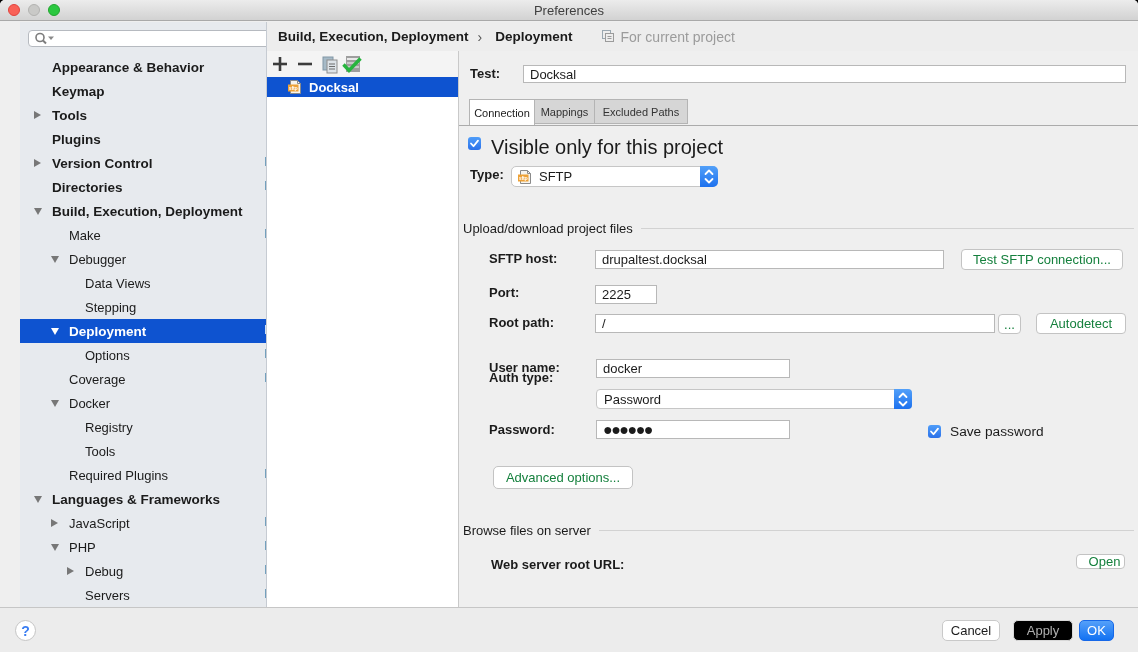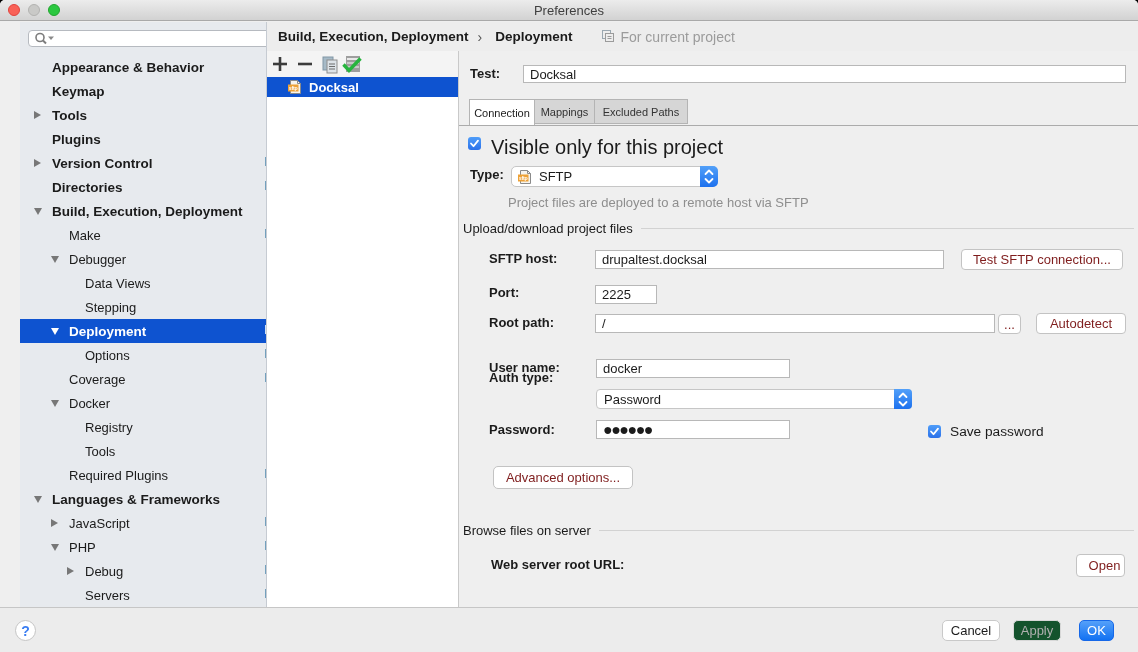--- a/index.html
+++ b/index.html
@@ -33,21 +33,21 @@
 #mid{left:267px;top:51px;width:191px;height:556px;background:#fff;}
 #midbar{position:absolute;left:0;top:0;width:191px;height:26px;background:#f4f4f4;}
 #midsel{position:absolute;left:0;top:26px;width:191px;height:20px;background:#0e53d0;
   display:flex;align-items:center;}
 #vdiv{left:458px;top:51px;width:1px;height:556px;background:#c9c9c9;}
 
 #right{left:459px;top:51px;width:679px;height:556px;background:#efefef;font-size:13px;color:#1b1b1b;}
 .field{position:absolute;background:#fff;border:1px solid #b8b8b8;font-size:13px;color:#1b1b1b;
   display:flex;align-items:center;padding-left:6px;white-space:nowrap;}
 .btn{position:absolute;background:#fff;border:1px solid #c3c3c3;border-radius:4px;
-  font-size:13px;color:#7f1d1d;display:flex;align-items:center;justify-content:center;white-space:nowrap;}
+  font-size:13px;color:#15803d;display:flex;align-items:center;justify-content:center;white-space:nowrap;}
 .flabel{position:absolute;font-weight:bold;white-space:nowrap;}
 .combo{position:absolute;background:#fff;border:1px solid #c6c6c6;border-radius:5px;
   display:flex;align-items:center;}
 .stepper{position:absolute;right:-1px;top:-1px;width:18px;border-radius:0 5px 5px 0;
   background:linear-gradient(#52a0f9,#1d71ee);}
 .cb{position:absolute;width:13px;height:13px;border-radius:3px;
   background:linear-gradient(#4f9df9,#2b71e9);}
 .grp{position:absolute;display:flex;align-items:center;font-size:13px;color:#1b1b1b;white-space:nowrap;}
 .grp .line{flex:1;height:1px;background:#d2d2d2;margin-left:8px;}
 
@@ -289,21 +289,20 @@
           <text x="5.2" y="10.9" font-size="5.2" font-weight="bold" fill="#fff" text-anchor="middle" letter-spacing="-0.2" font-family="Liberation Sans,sans-serif">sftp</text>
         </svg>
       <span style="margin-left:6px;">SFTP</span>
       <div class="stepper" style="height:21px;">
           <svg width="18" height="21" viewBox="0 0 18 21" style="position:absolute;left:0;top:0;">
             <path d="M5.5 8 L9 4.5 L12.5 8" fill="none" stroke="#fff" stroke-width="1.8" stroke-linecap="round" stroke-linejoin="round"></path>
             <path d="M5.5 13 L9 16.5 L12.5 13" fill="none" stroke="#fff" stroke-width="1.8" stroke-linecap="round" stroke-linejoin="round"></path>
           </svg>
         </div>
     </div>
-    <div style="position:absolute;left:49px;top:144px;color:#8e8e8e;">Project files are deployed to a remote host via SFTP</div>
     <div class="grp" style="left:4px;top:170px;width:671px;">
         <span>Upload/download project files</span>
         <span class="line"></span>
       </div>
     <div class="flabel" style="left:30px;top:200px;">SFTP host:</div>
     <div class="field" style="left:136px;top:199px;width:349px;height:19px;">drupaltest.docksal</div>
     <div class="btn" style="left:502px;top:198px;width:162px;height:21px;">Test SFTP connection...</div>
     <div class="flabel" style="left:30px;top:234px;">Port:</div>
     <div class="field" style="left:136px;top:234px;width:62px;height:19px;">2225</div>
     <div class="flabel" style="left:30px;top:264px;">Root path:</div>
@@ -329,23 +328,23 @@
           <path d="M3 6.5 L5.5 9.2 L10 3.6" fill="none" stroke="#fff" stroke-width="1.8" stroke-linecap="round" stroke-linejoin="round"></path>
         </svg>
       </div>
     <div style="position:absolute;left:491px;top:373px;font-size:13.7px;">Save password</div>
     <div class="btn" style="left:34px;top:415px;width:140px;height:23px;border-radius:5px;">Advanced options...</div>
     <div class="grp" style="left:4px;top:472px;width:671px;">
         <span>Browse files on server</span>
         <span class="line"></span>
       </div>
     <div class="flabel" style="left:32px;top:506px;">Web server root URL:</div>
-    <div class="btn" style="left:617px;top:503px;width:49px;height:23px;padding-left:8px;">Open</div>
+    <div class="btn" style="left:617px;top:503px;width:49px;height:15px;padding-left:8px;">Open</div>
   </div>
   <div id="bottombar" class="abs">
     <div style="position:absolute;left:15px;top:12px;width:21px;height:21px;border-radius:50%;
       background:#fff;border:1px solid #c5c5c5;color:#3b7ef2;font-size:14px;font-weight:bold;
       display:flex;align-items:center;justify-content:center;">?</div>
     <div class="bbtn" style="left:942px;width:58px;background:#fff;border:1px solid #c9c9c9;color:#1b1b1b;">Cancel</div>
-    <div class="bbtn" style="left:1013px;width:48px;background:#14532d;border:1px solid #d8d8d8;color:#b0b0b0;">Apply</div>
+    <div class="bbtn" style="left:1013px;width:60px;background:#000000;border:1px solid #d8d8d8;color:#b0b0b0;">Apply</div>
     <div class="bbtn" style="left:1079px;width:35px;background:linear-gradient(#55a0f9,#1272f2);border:1px solid #1668e8;color:#fff;">OK</div>
   </div>
 </div>
 
 </body></html>

